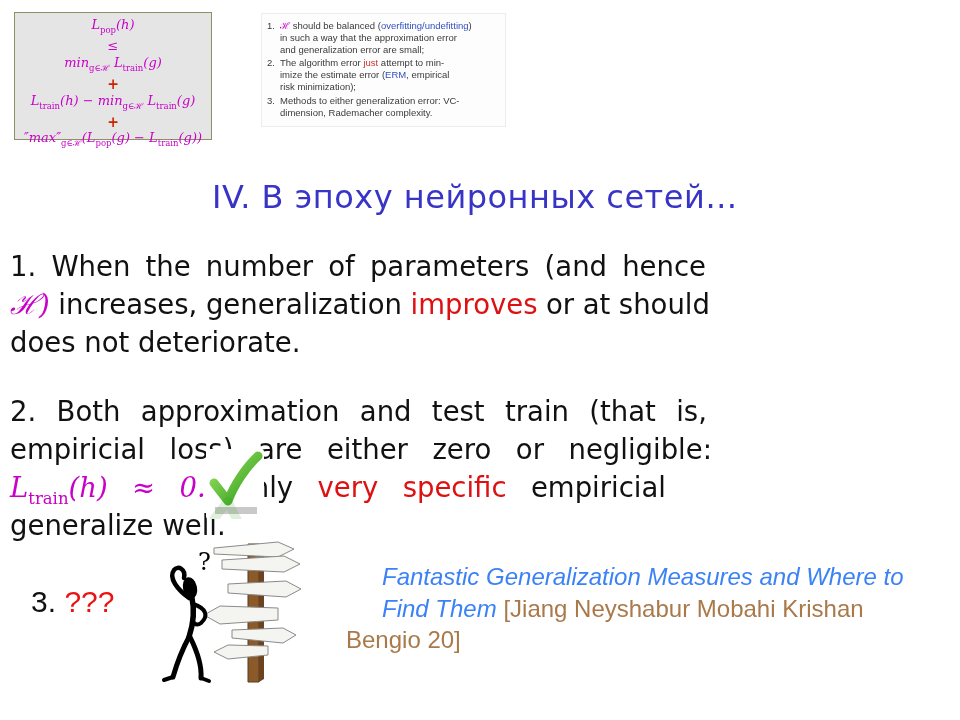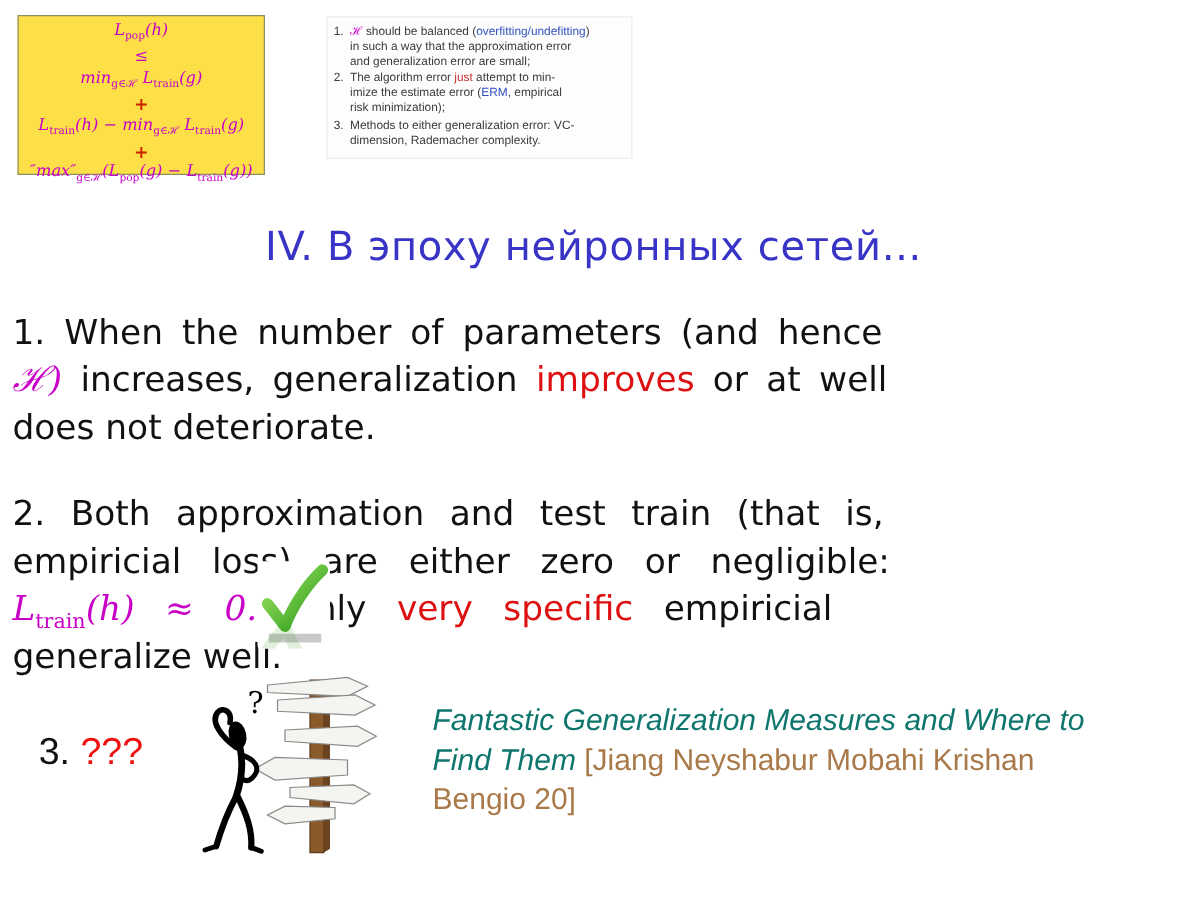--- a/index.html
+++ b/index.html
@@ -5,21 +5,21 @@
   html,body{margin:0;padding:0;}
   body{
     width:960px;height:720px;background:#ffffff;position:relative;overflow:hidden;
     font-family:"Liberation Sans",sans-serif;
   }
   .slide{position:absolute;inset:0;}
 
   
   #formula-box{
     position:absolute;left:14px;top:12px;width:196px;height:122px;
-    background:#fde047;border:1px solid #8f8f62;text-align:center;padding-top:4px;
+    background:#e5e5e5;border:1px solid #8f8f62;text-align:center;padding-top:4px;
   }
   .f-line{
     font-family:"DejaVu Serif","Liberation Serif",serif;font-style:italic;
     font-size:13px;line-height:16.6px;color:#c800c8;white-space:nowrap;
   }
   .f-line sub{font-size:8.5px;font-style:normal;}
   .f-plus{color:#cc2200;font-style:normal;font-weight:bold;font-size:14px;}
 
   
   #mini-box{
@@ -67,21 +67,21 @@
   
   #figure{position:absolute;left:156px;top:536px;width:150px;height:150px;}
   #figure svg{display:block;width:100%;height:100%;}
 
   
   #citation{
     position:absolute;left:346px;top:561px;width:592px;
     font-size:24px;line-height:31.5px;color:#111;
   }
   .cite-line{white-space:nowrap;}
-  .s-it{font-style:italic;color:#0f766e;}
+  .s-it{font-style:italic;color:#3b82f6;margin-left:36px;}
   .s-br{font-style:normal;color:#a9794a;}
 </style>
 </head>
 <body>
 
 <div class="slide">
 
   <div id="formula-box">
       <div class="f-line">L<sub>pop</sub>(h)</div>
       <div class="f-line">≤</div>
@@ -131,21 +131,21 @@
         <span class="bw c-k">(and</span>
         <span class="bw c-k">hence</span>
       </div>
       <div class="bline stretch" style="width: 700px;">
         <span class="bw c-m math">ℋ)</span>
         <span class="bw c-k">increases,</span>
         <span class="bw c-k">generalization</span>
         <span class="bw c-r">improves</span>
         <span class="bw c-k">or</span>
         <span class="bw c-k">at</span>
-        <span class="bw c-k">well</span>
+        <span class="bw c-k">should</span>
       </div>
       <div class="bline"><span class="c-k">does not deteriorate.</span></div>
     </div>
 
   <div id="item2" class="body-item">
       <div class="bline stretch" style="width: 697px;">
         <span class="bw c-k">2.</span>
         <span class="bw c-k">Both</span>
         <span class="bw c-k">approximation</span>
         <span class="bw c-k">and</span>

